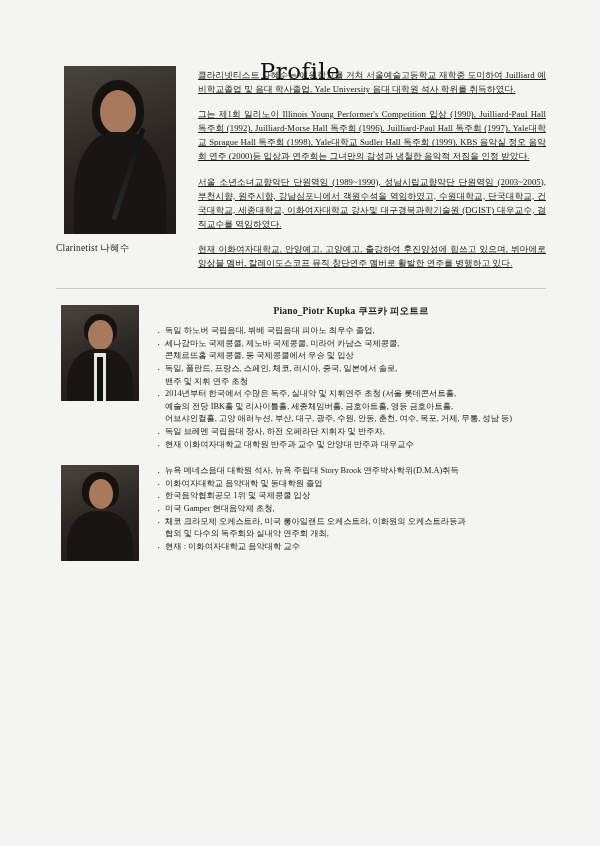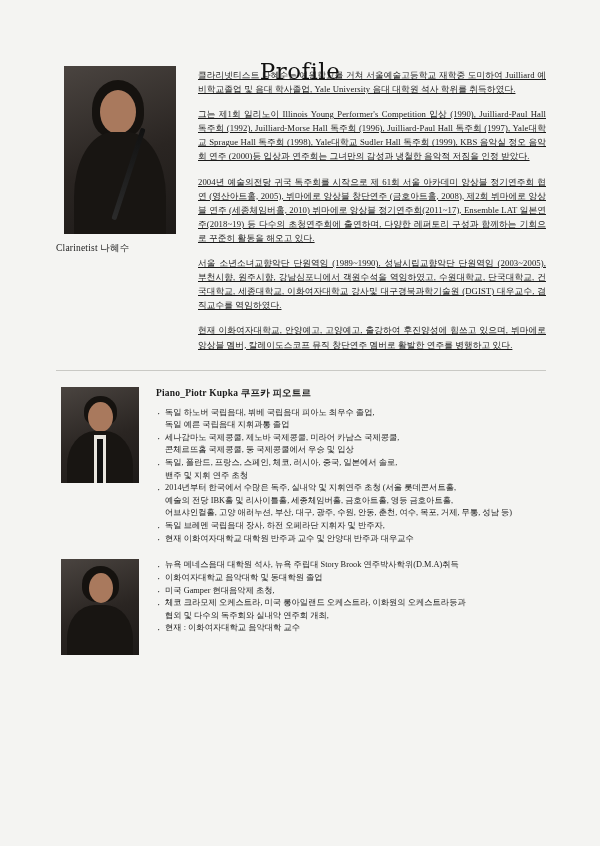--- a/index.html
+++ b/index.html
@@ -106,20 +106,21 @@
   .member-body {
     flex: 1 1 auto;
     padding-left: 12px;
     padding-top: 0px;
   }
   .member-name {
     font-size: 9.5px;
     font-weight: bold;
     margin: 0 0 7px 0;
     letter-spacing: 0.2px;
+    text-align: center;
   }
   .member-name .role {
     font-weight: bold;
   }
   .member-name .kor {
     font-weight: bold;
   }
   ul.lines {
     list-style: none;
     margin: 0;
@@ -198,21 +199,20 @@
           <div class="p-hair" style="left:28px; top:14px; width:52px; height:58px;"></div>
           <div class="p-face" style="left:36px; top:24px; width:36px; height:44px;"></div>
           <div class="p-body" style="left:10px; top:66px; width:92px; height:108px;"></div>
           <div class="p-clar" style="left:62px; top:60px; height:96px;"></div>
         </div>
         <div class="photo-caption">Clarinetist 나혜수</div>
       </div>
       <div class="bio-col">
         <p class="para">클라리넷티스트 나혜수는 예원학교를 거쳐 서울예술고등학교 재학중 도미하여 Juilliard 예비학교졸업 및 음대 학사졸업, Yale University 음대 대학원 석사 학위를 취득하였다.</p>
         <p class="para">그는 제1회 일리노이 Illinois Young Performer's Competition 입상 (1990), Juilliard-Paul Hall 독주회 (1992), Juilliard-Morse Hall 독주회 (1996), Juilliard-Paul Hall 독주회 (1997), Yale대학교 Sprague Hall 독주회 (1998), Yale대학교 Sudler Hall 독주회 (1999), KBS 음악실 정오 음악회 연주 (2000)등 입상과 연주회는 그녀만의 감성과 냉철한 음악적 저짐을 인정 받았다.</p>
-        <p class="para">2004년 예술의전당 귀국 독주회를 시작으로 제 61회 서울 아카데미 앙상블 정기연주회 협연 (영산아트홀, 2005), 뷔마에로 앙상블 창단연주 (금호아트홀, 2008), 제2회 뷔마에로 앙상블 연주 (세종체임버홀, 2010) 뷔마에로 앙상블 정기연주회(2011~17), Ensemble LAT 일본연주(2018~19) 등 다수의 초청연주회에 출연하며, 다양한 레퍼토리 구성과 함께하는 기회으로 꾸준히 활동을 해오고 있다.</p>
         <p class="para">서울 소년소녀교향악단 단원역임 (1989~1990), 성남시립교향악단 단원역임 (2003~2005), 부천시향, 원주시향, 강남심포니에서 객원수석을 역임하였고, 수원대학교, 단국대학교, 건국대학교, 세종대학교, 이화여자대학교 강사및 대구경북과학기술원 (DGIST) 대우교수, 겸직교수를 역임하였다.</p>
         <p class="para">현재 이화여자대학교, 안양예고, 고양예고, 출강하여 후진양성에 힘쓰고 있으며, 뷔마에로 앙상블 멤버, 칼레이도스코프 뮤직 창단연주 멤버로 활발한 연주를 병행하고 있다.</p>
       </div>
     </div>
 
     <div class="divider"></div>
 
     <div class="member">
       <div class="photo-col">
         <div class="photo-sm">
@@ -224,21 +224,20 @@
           <div class="p-tie" style="left:36px; top:52px; width:6px; height:44px;"></div>
         </div>
       </div>
       <div class="member-body">
         <div class="member-name">
           <span class="role">Piano_Piotr Kupka</span>
           <span class="kor">쿠프카 피오트르</span>
         </div>
         <ul class="lines">
           <li>독일 하노버 국립음대, 뷔베 국립음대 피아노 최우수 졸업,</li>
-          <li class="cont">독일 예른 국립음대 지휘과통 졸업</li>
           <li>세나감마노 국제콩쿨, 제노바 국제콩쿨, 미라어 카남스 국제콩쿨,</li>
           <li class="cont">콘체르뜨홈 국제콩쿨, 둥 국제콩쿨에서 우승 및 입상</li>
           <li>독일, 폴란드, 프랑스, 스페인, 체코, 러시아, 중국, 일본에서 솔로,</li>
           <li class="cont">밴주 및 지휘 연주 초청</li>
           <li>2014년부터 한국에서 수많은 독주, 실내악 및 지휘연주 초청 (서울 롯데콘서트홀,</li>
           <li class="cont">예술의 전당 IBK홀 및 리사이틀홀, 세종체임버홀, 금호아트홀, 영등 금호아트홀,</li>
           <li class="cont">어브샤인컬홀, 고양 애러누션, 부산, 대구, 광주, 수원, 안동, 춘천, 여수, 목포, 거제, 무통, 성남 등)</li>
           <li>독일 브레멘 국립음대 장사, 하전 오페라단 지휘자 및 반주자,</li>
           <li>현재 이화여자대학교 대학원 반주과 교수 및 안양대 반주과 대우교수</li>
         </ul>
@@ -251,20 +250,21 @@
           <div class="p-bg"></div>
           <div class="p-hair" style="left:21px; top:7px; width:37px; height:36px;"></div>
           <div class="p-face" style="left:28px; top:14px; width:24px; height:30px;"></div>
           <div class="p-body" style="left:6px; top:46px; width:66px; height:56px;"></div>
         </div>
       </div>
       <div class="member-body">
         <ul class="lines">
           <li>뉴욕 메네스음대 대학원 석사, 뉴욕 주립대 Story Brook 연주박사학위(D.M.A)취득</li>
           <li>이화여자대학교 음악대학 및 동대학원 졸업</li>
+          <li>한국음악협회공모 1위 및 국제콩쿨 입상</li>
           <li>미국 Gamper 현대음악제 초청,</li>
           <li>체코 크라모제 오케스트라, 미국 롱아일랜드 오케스트라, 이화원의 오케스트라등과</li>
           <li class="cont">협외 및 다수의 독주회와 실내악 연주회 개최,</li>
           <li>현재 : 이화여자대학교 음악대학 교수</li>
         </ul>
       </div>
     </div>
 
   </div>
 </div>

